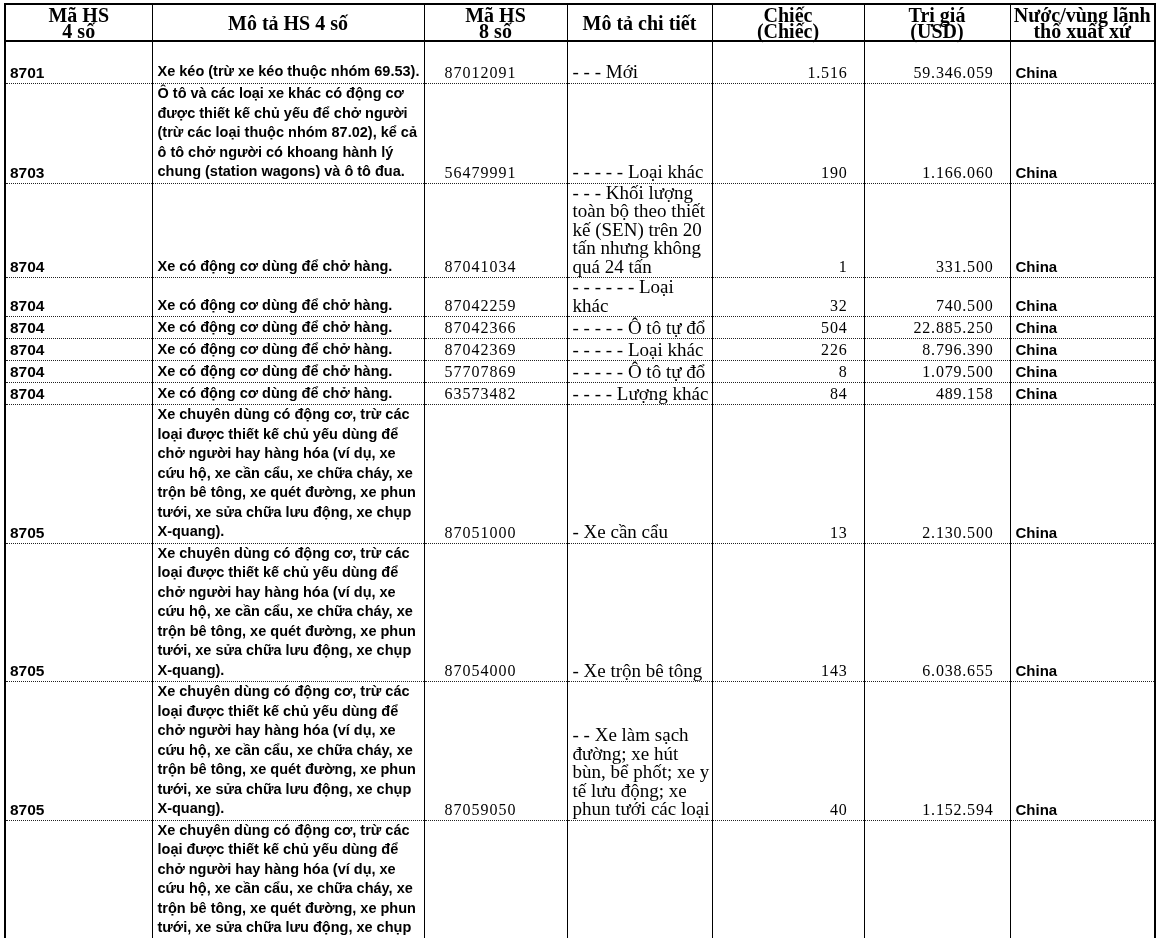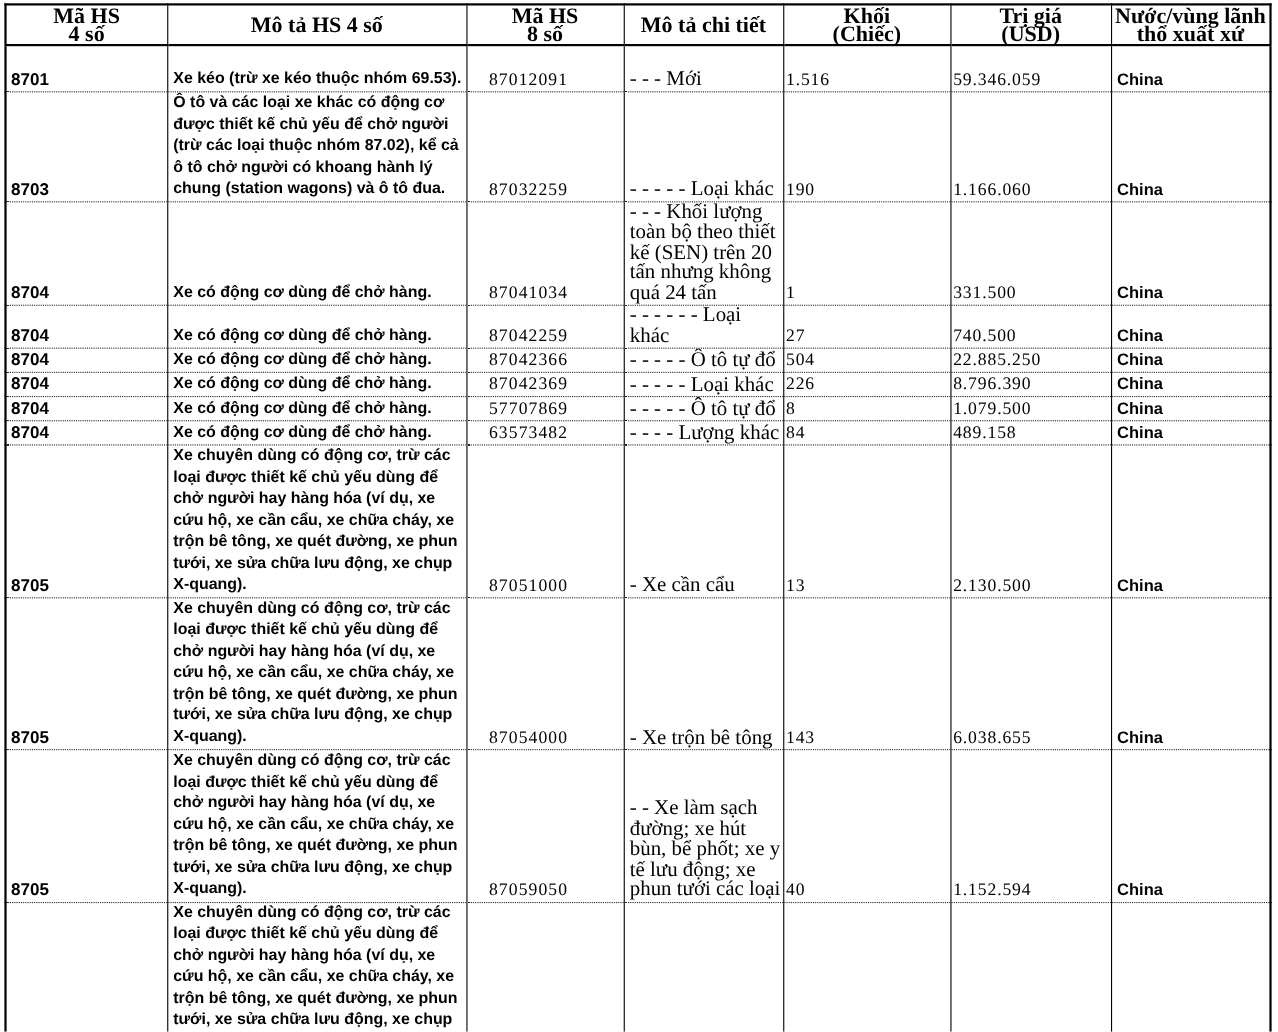--- a/index.html
+++ b/index.html
@@ -72,21 +72,21 @@
     font-family: "Liberation Serif", "DejaVu Serif", serif;
     font-size: 19px;
     line-height: 18.5px;
     padding: 0 2px 1px 5px;
   }
   .c-qty, .c-val {
     font-family: "Liberation Serif", "DejaVu Serif", serif;
     font-size: 16px;
     letter-spacing: 0.8px;
     line-height: 19px;
-    text-align: left;
+    text-align: right;
     padding: 0 16px 1px 2px;
   }
   .c-country {
     font-family: "Liberation Sans", sans-serif;
     font-weight: 700;
     font-size: 15px;
     line-height: 19px;
     padding: 0 2px 1px 5px;
   }
   
@@ -125,21 +125,21 @@
         </th>
         <th>
           <span>Mã HS</span>
           <span>8 số</span>
         </th>
         <th>
           <span>Mô tả chi tiết</span>
           <span></span>
         </th>
         <th>
-          <span>Khối</span>
+          <span>Chiếc</span>
           <span>(Chiếc)</span>
         </th>
         <th>
           <span>Trị giá</span>
           <span>(USD)</span>
         </th>
         <th>
           <span>Nước/vùng lãnh</span>
           <span>thổ xuất xứ</span>
         </th>
@@ -151,41 +151,41 @@
     <td class="c-desc">Xe kéo (trừ xe kéo thuộc nhóm 69.53).</td>
     <td class="c-hs8">87012091</td>
     <td class="c-detail">- - - Mới</td>
     <td class="c-qty">1.516</td>
     <td class="c-val">59.346.059</td>
     <td class="c-country">China</td>
   </tr>
         <tr class="row-1">
     <td class="c-hs4">8703</td>
     <td class="c-desc">Ô tô và các loại xe khác có động cơ được thiết kế chủ yếu để chở người (trừ các loại thuộc nhóm 87.02), kể cả ô tô chở người có khoang hành lý chung (station wagons) và ô tô đua.</td>
-    <td class="c-hs8">87032259</td>
+    <td class="c-hs8">56479991</td>
     <td class="c-detail">- - - - - Loại khác</td>
     <td class="c-qty">190</td>
     <td class="c-val">1.166.060</td>
     <td class="c-country">China</td>
   </tr>
         <tr class="row-2">
     <td class="c-hs4">8704</td>
     <td class="c-desc">Xe có động cơ dùng để chở hàng.</td>
     <td class="c-hs8">87041034</td>
     <td class="c-detail">- - - Khối lượng toàn bộ theo thiết kế (SEN) trên 20 tấn nhưng không quá 24 tấn</td>
     <td class="c-qty">1</td>
     <td class="c-val">331.500</td>
     <td class="c-country">China</td>
   </tr>
         <tr class="row-3">
     <td class="c-hs4">8704</td>
     <td class="c-desc">Xe có động cơ dùng để chở hàng.</td>
     <td class="c-hs8">87042259</td>
     <td class="c-detail">- - - - - - Loại khác</td>
-    <td class="c-qty">27</td>
+    <td class="c-qty">32</td>
     <td class="c-val">740.500</td>
     <td class="c-country">China</td>
   </tr>
         <tr class="row-4">
     <td class="c-hs4">8704</td>
     <td class="c-desc">Xe có động cơ dùng để chở hàng.</td>
     <td class="c-hs8">87042366</td>
     <td class="c-detail">- - - - - Ô tô tự đổ</td>
     <td class="c-qty">504</td>
     <td class="c-val">22.885.250</td>

